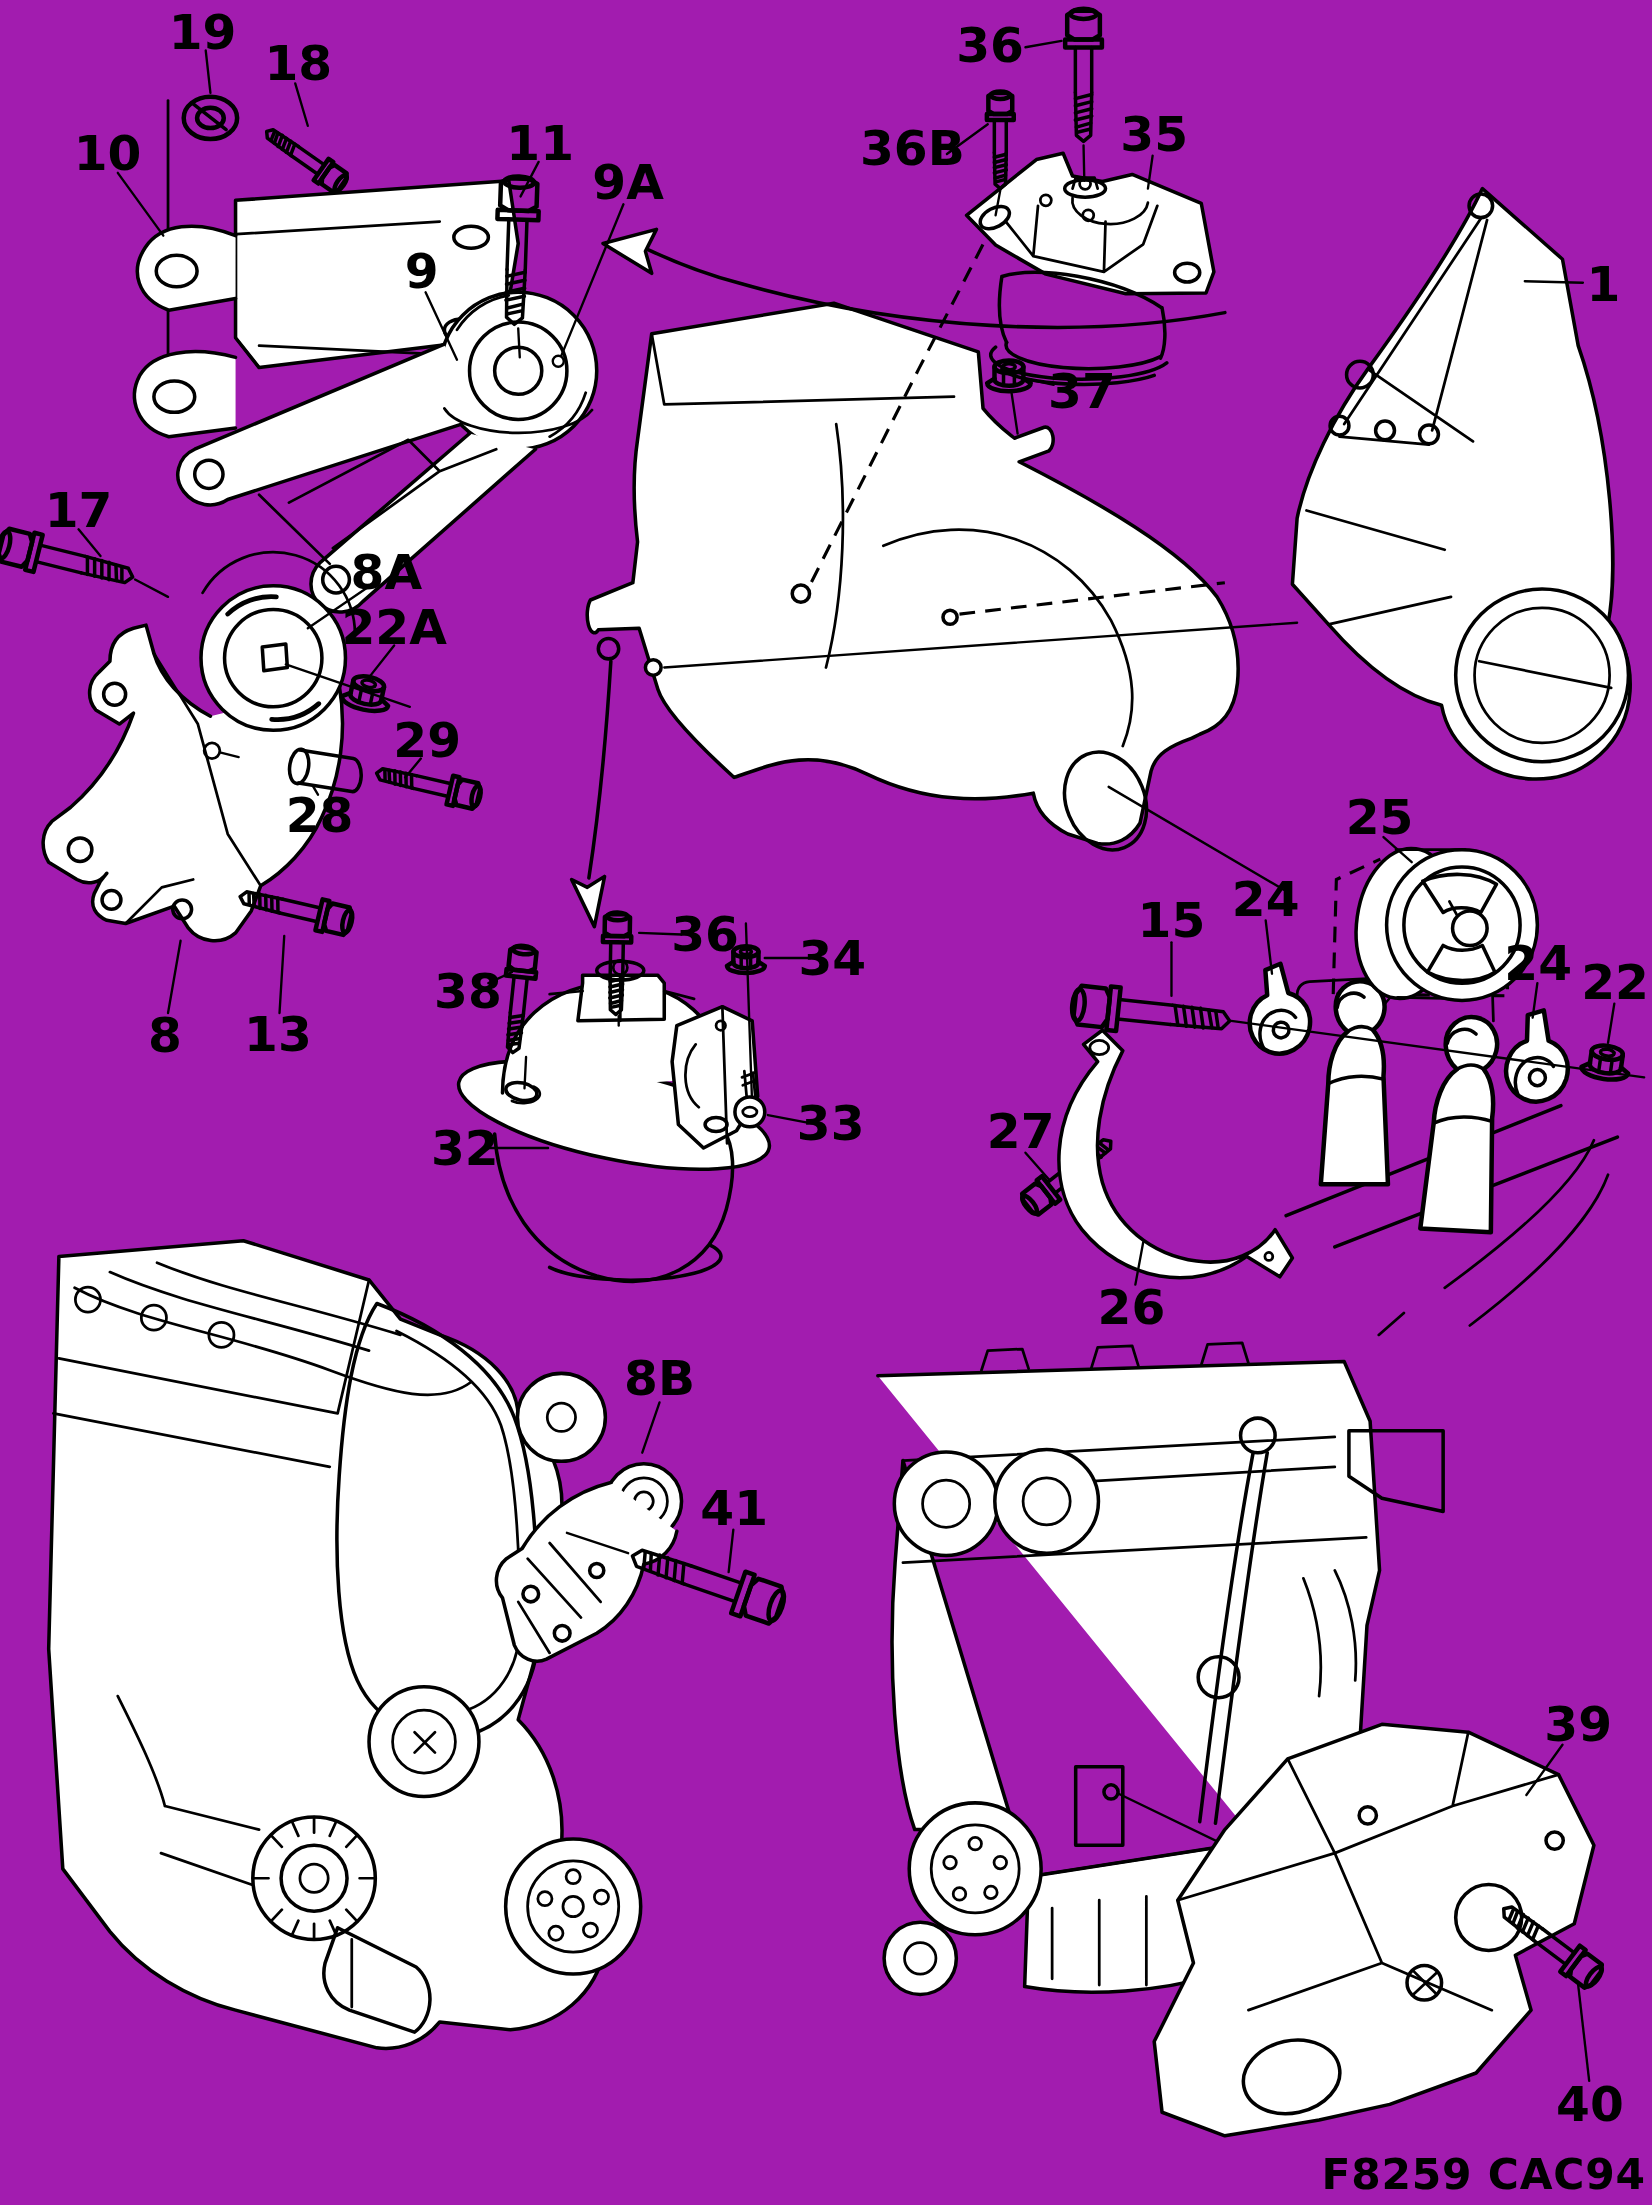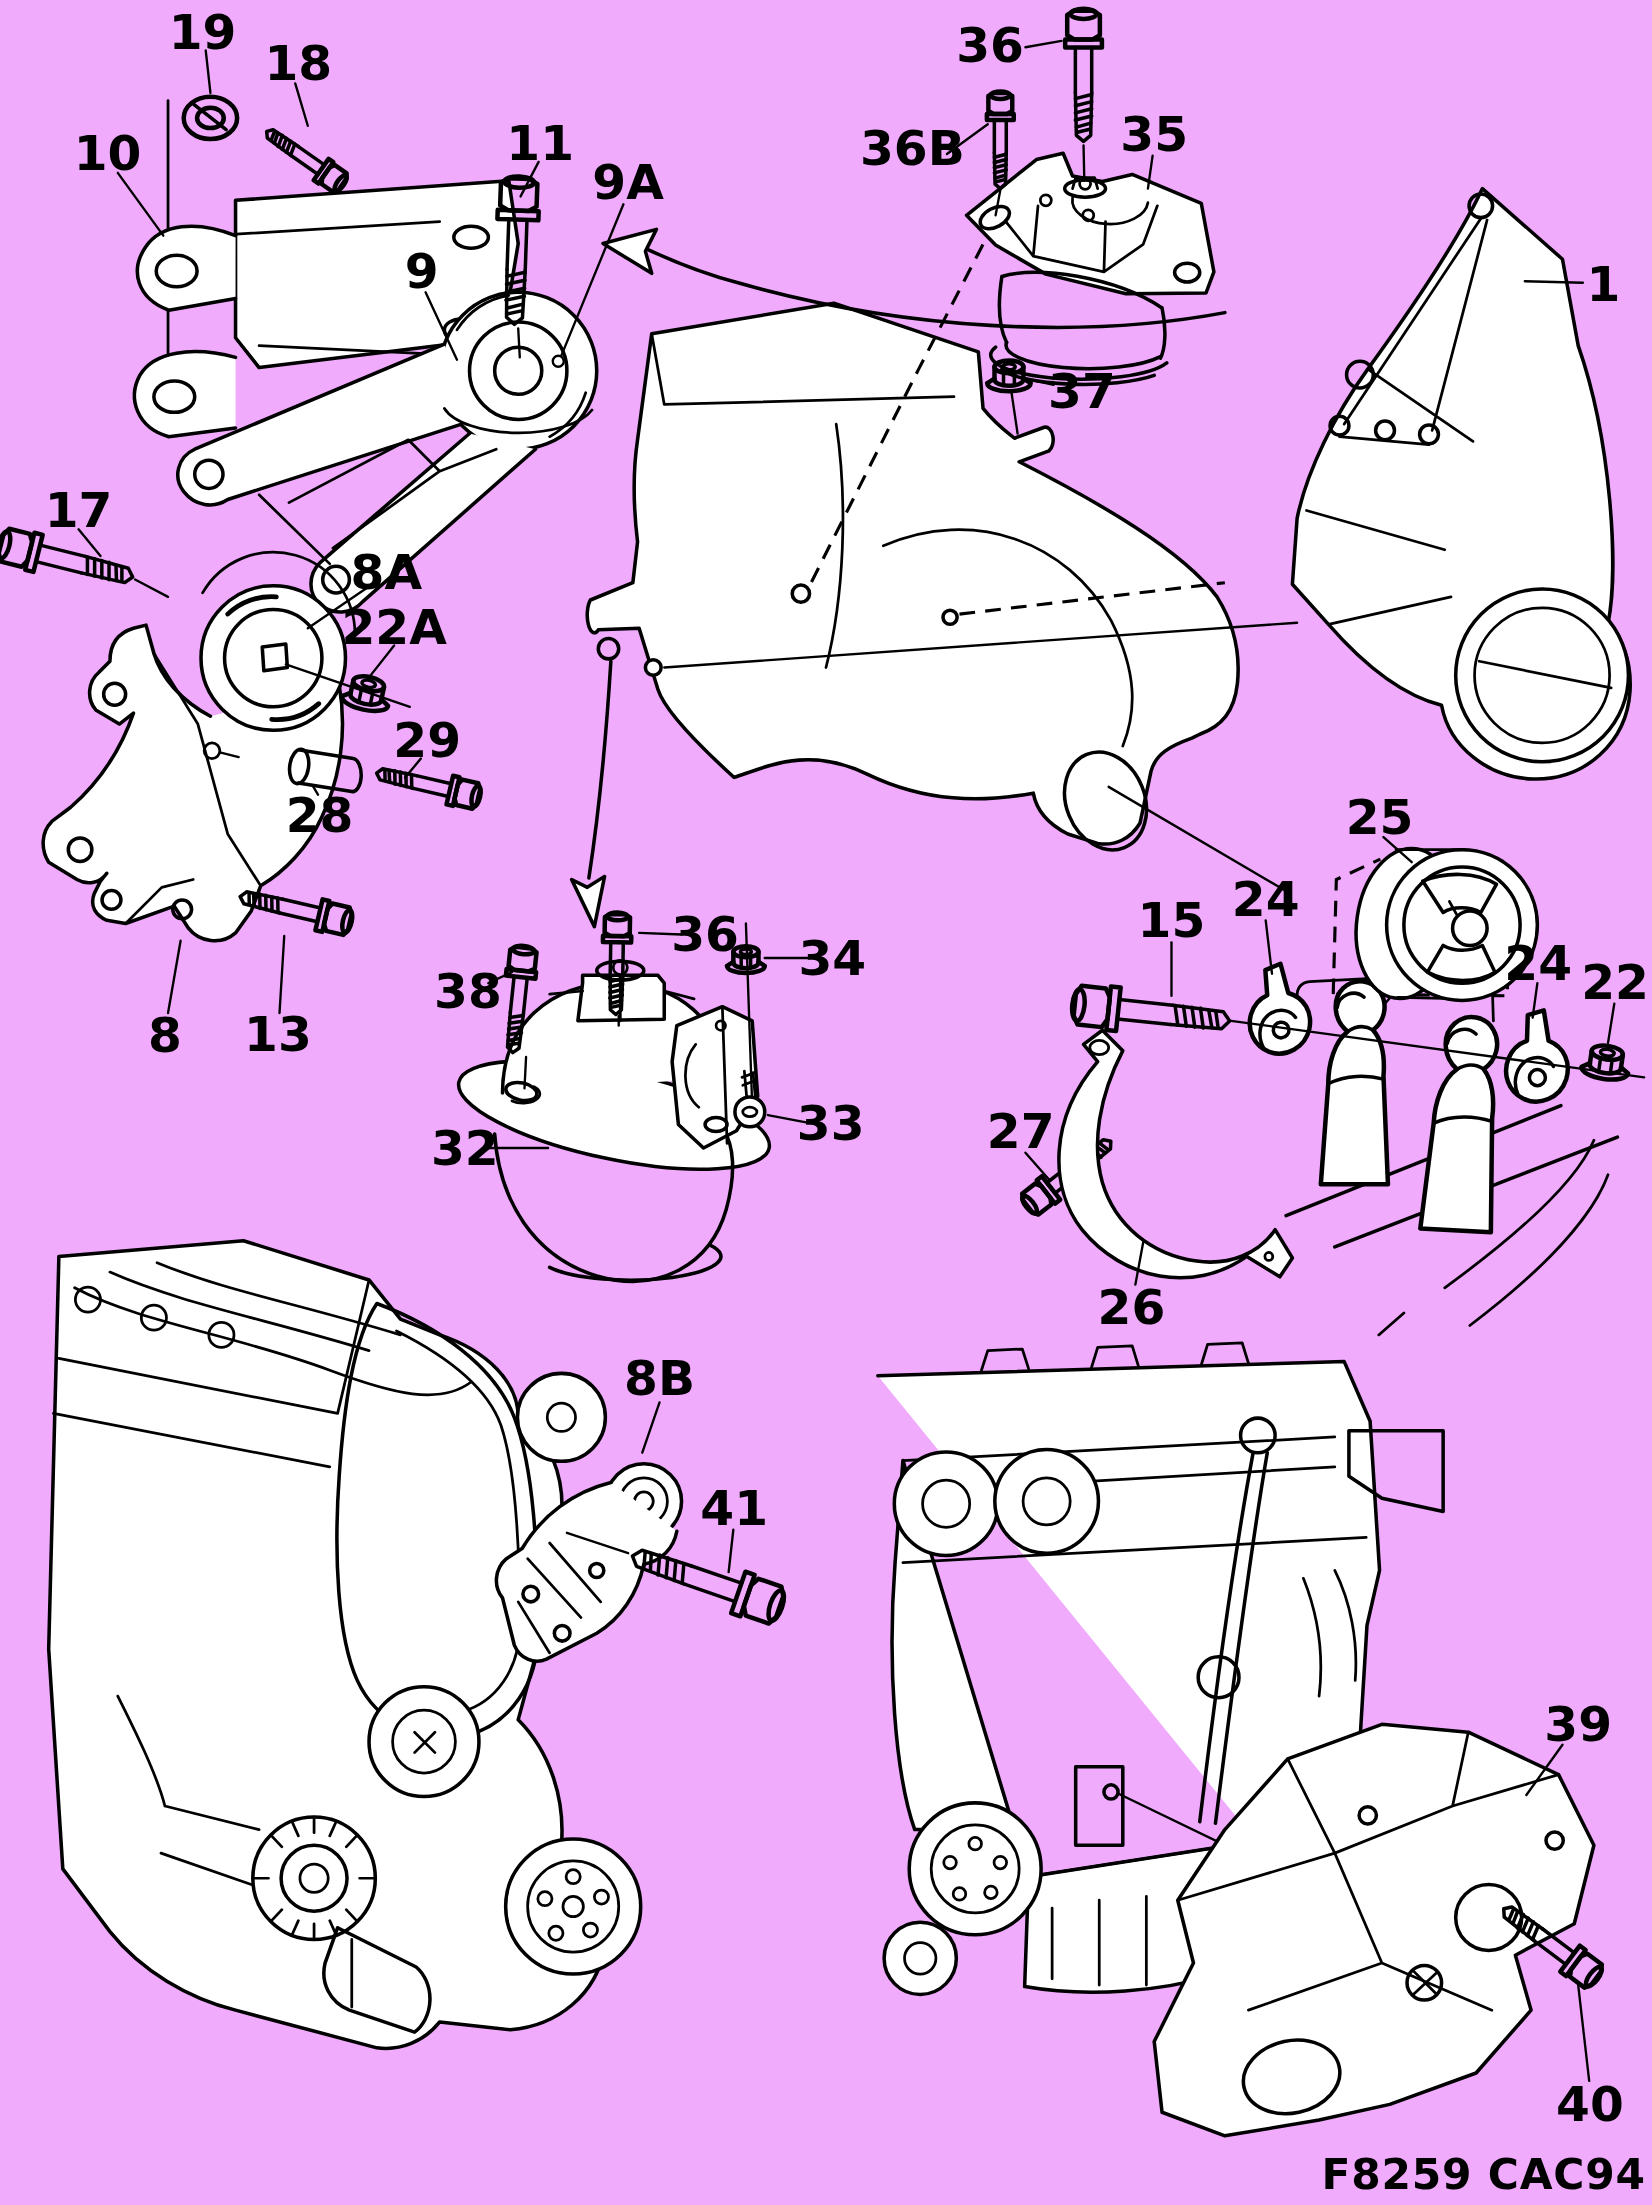--- a/index.html
+++ b/index.html
@@ -1,16 +1,16 @@
 <!DOCTYPE html>
 <html style="font-size:12.6px"><head>
 <meta charset="utf-8">
 <style>
   html,body{margin:0;padding:0;background:#fff;}
-  .page{position:relative;width:1652px;height:2205px;background:#f0abfc;overflow:hidden;
+  .page{position:relative;width:1652px;height:2205px;background:#a21caf;overflow:hidden;
         font-family:"DejaVu Sans","Liberation Sans",sans-serif;}
   svg{position:absolute;left:0;top:0;}
   .ln{fill:none;stroke:#000;stroke-width:4.5;stroke-linecap:round;stroke-linejoin:round;}
   .thick{stroke-width:6;}
   .mid{stroke-width:3.5;}
   .thin{fill:none;stroke:#000;stroke-width:3;stroke-linecap:round;}
   .dash{fill:none;stroke:#000;stroke-width:4;stroke-dasharray:20 13;stroke-linecap:butt;}
   .wfill{fill:#fff;}
   .part-label{font-family:"DejaVu Sans","Liberation Sans",sans-serif;font-weight:bold;
               font-size:62px;fill:#000;}

